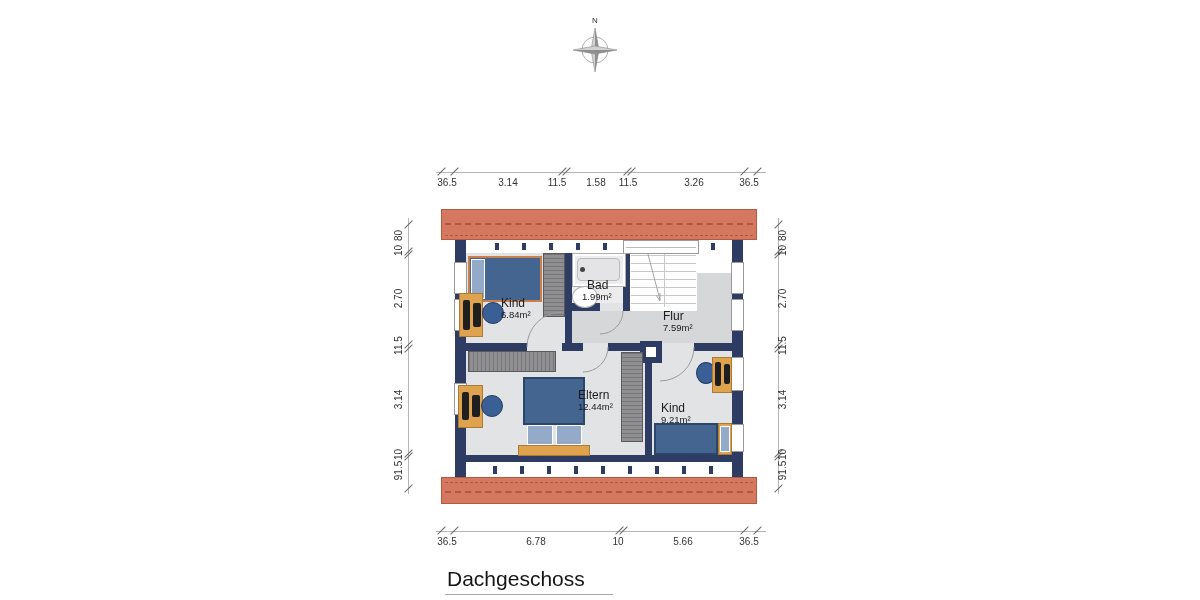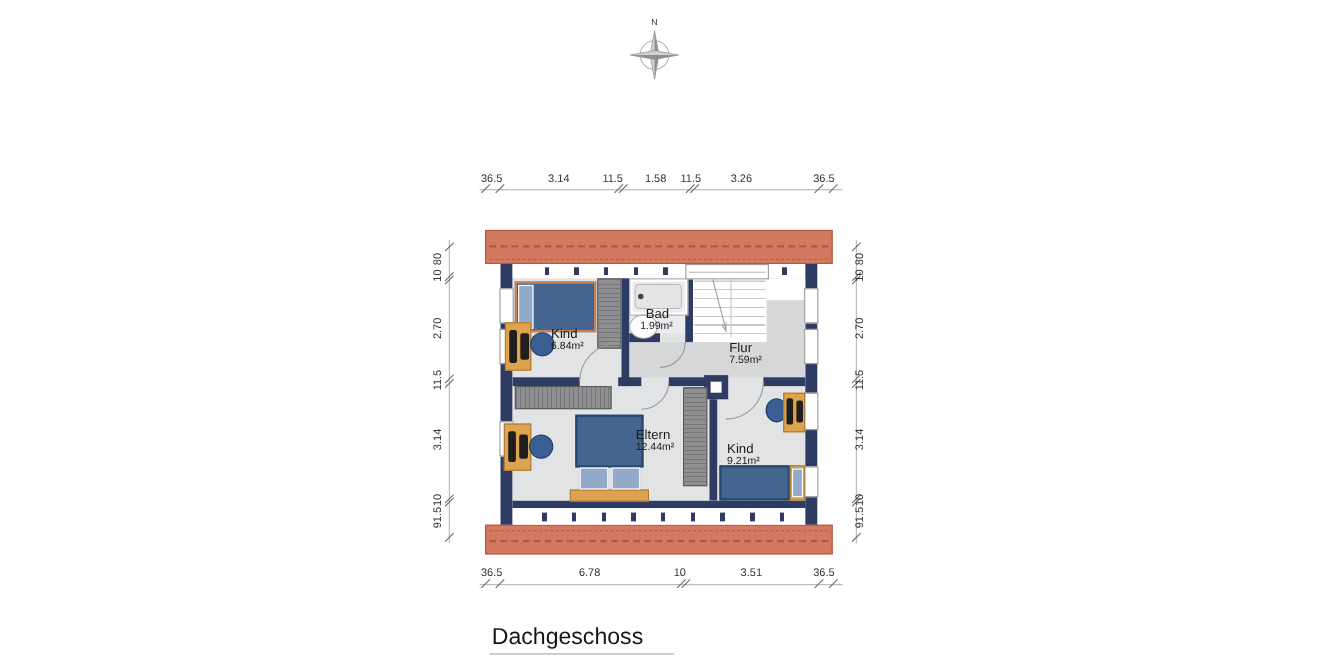--- a/index.html
+++ b/index.html
@@ -2,21 +2,21 @@
 <html><head>
 <meta charset="utf-8">
 <style>
   html,body{margin:0;padding:0;background:#fff;}
   .canvas{position:relative;width:1200px;height:600px;background:#fff;overflow:hidden;
           font-family:"Liberation Sans",sans-serif;}
   .abs{position:absolute;}
   
   .dimline{position:absolute;background:#b5b5b5;}
   .tick{position:absolute;width:11px;height:1px;background:#6a6a6a;transform:rotate(-45deg);}
-  .hlabel{position:absolute;font-size:10px;color:#333;transform:translateX(-50%);white-space:nowrap;}
+  .hlabel{position:absolute;font-size:10px;color:#333;transform:translateX(-50%);white-space:nowrap;margin-top:20px;}
   .vlabel{position:absolute;width:40px;text-align:center;font-size:10px;color:#333;
           transform:rotate(-90deg);white-space:nowrap;}
   
   .roof{position:absolute;background:#d4785f;border:1px solid #b3593f;box-sizing:border-box;}
   .roofdash{position:absolute;left:3px;right:3px;height:0;border-top:2px dashed rgba(150,62,40,.55);}
   .roofdash.thin{border-top-width:1px;}
   .wall{position:absolute;background:#2e3c63;}
   .floor{position:absolute;background:#e2e3e5;}
   .flur{position:absolute;background:#d6d7d9;}
   .whitearea{position:absolute;background:#ffffff;}
@@ -63,34 +63,34 @@
   <div class="tick" style="left:561px;top:171px;"></div>
   <div class="tick" style="left:622px;top:171px;"></div>
   <div class="tick" style="left:626px;top:171px;"></div>
   <div class="tick" style="left:739px;top:171px;"></div>
   <div class="tick" style="left:752px;top:171px;"></div>
   <span class="hlabel" style="left:447px;top:157px;">36.5</span>
   <span class="hlabel" style="left:508px;top:157px;">3.14</span>
   <span class="hlabel" style="left:557px;top:157px;">11.5</span>
   <span class="hlabel" style="left:596px;top:157px;">1.58</span>
   <span class="hlabel" style="left:628px;top:157px;">11.5</span>
-  <span class="hlabel" style="left:674px;top:157px;">3.26</span>
+  <span class="hlabel" style="left:694px;top:157px;">3.26</span>
   <span class="hlabel" style="left:749px;top:157px;">36.5</span>
 
   <div class="dimline" style="left:436px;top:531px;width:330px;height:1px;"></div>
   <div class="tick" style="left:436px;top:530px;"></div>
   <div class="tick" style="left:449px;top:530px;"></div>
   <div class="tick" style="left:614px;top:530px;"></div>
   <div class="tick" style="left:618px;top:530px;"></div>
   <div class="tick" style="left:739px;top:530px;"></div>
   <div class="tick" style="left:752px;top:530px;"></div>
   <span class="hlabel" style="left:447px;top:516px;">36.5</span>
   <span class="hlabel" style="left:536px;top:516px;">6.78</span>
   <span class="hlabel" style="left:618px;top:516px;">10</span>
-  <span class="hlabel" style="left:683px;top:516px;">3.51</span>
+  <span class="hlabel" style="left:683px;top:516px;">5.66</span>
   <span class="hlabel" style="left:749px;top:516px;">36.5</span>
 
   <div class="dimline" style="left:408px;top:218px;width:1px;height:276px;"></div>
   <div class="tick" style="left:403px;top:224px;"></div>
   <div class="tick" style="left:403px;top:251px;"></div>
   <div class="tick" style="left:403px;top:254px;"></div>
   <div class="tick" style="left:403px;top:344px;"></div>
   <div class="tick" style="left:403px;top:348px;"></div>
   <div class="tick" style="left:403px;top:453px;"></div>
   <div class="tick" style="left:403px;top:456px;"></div>

